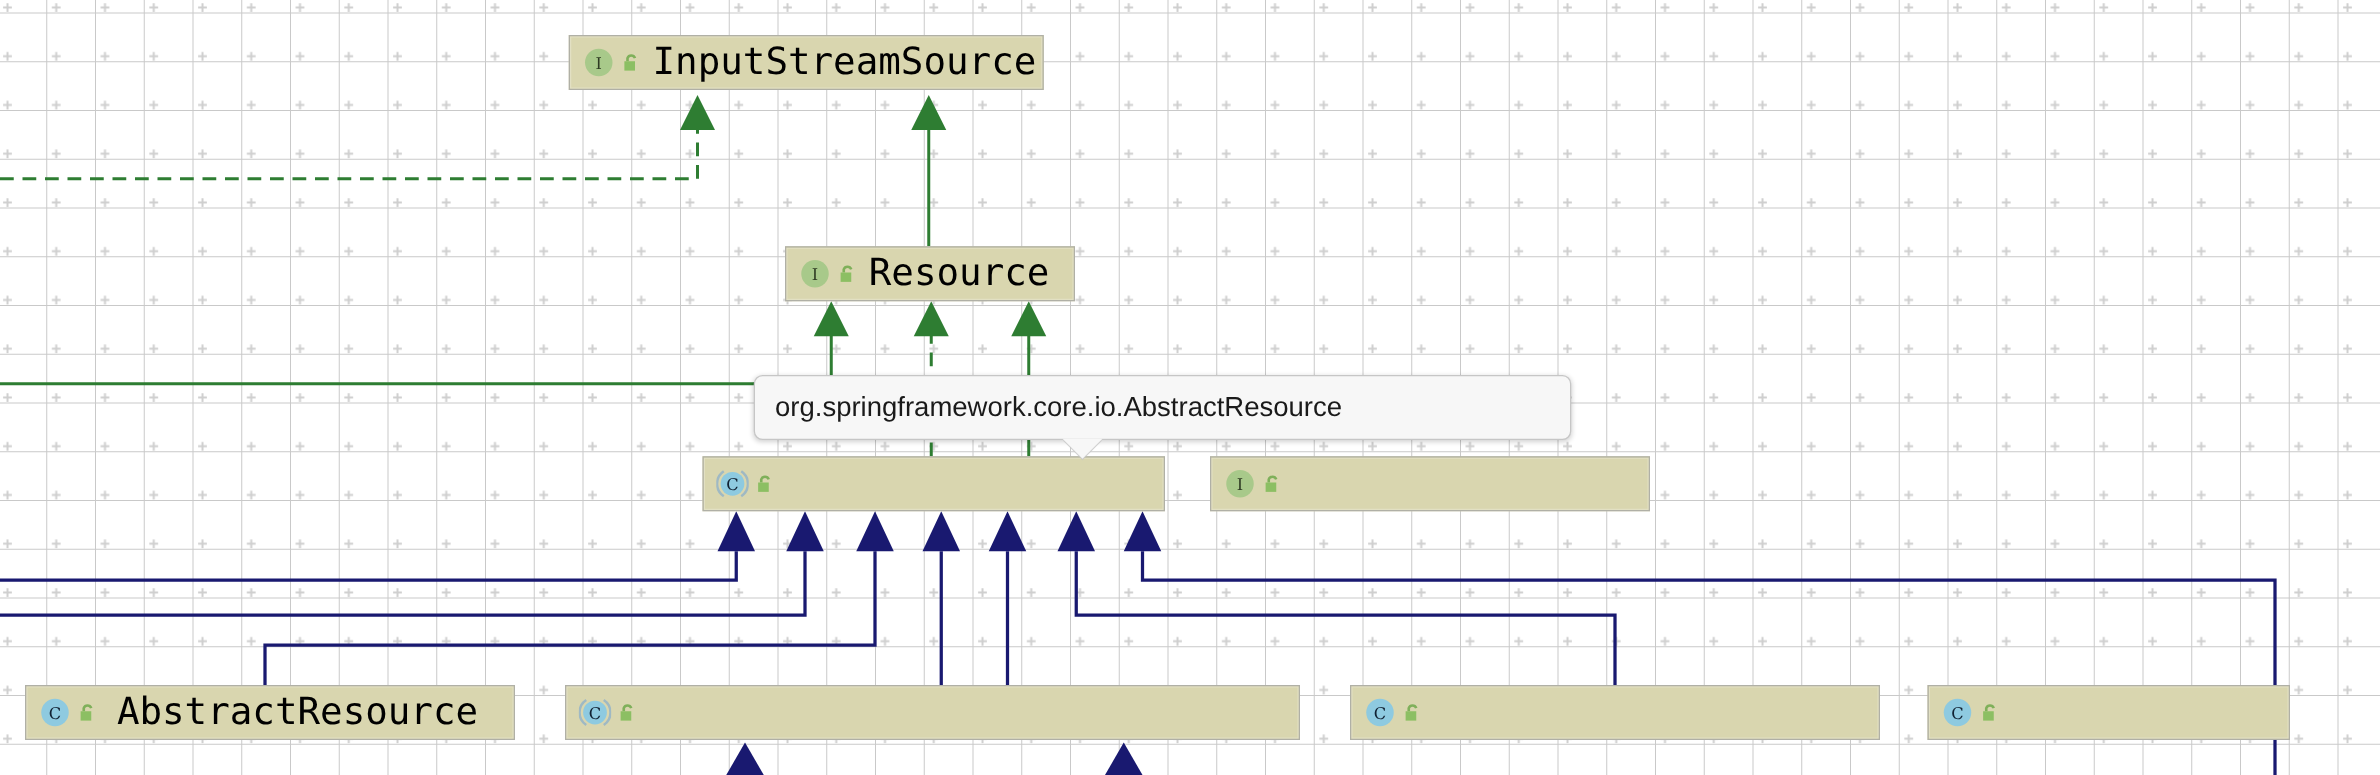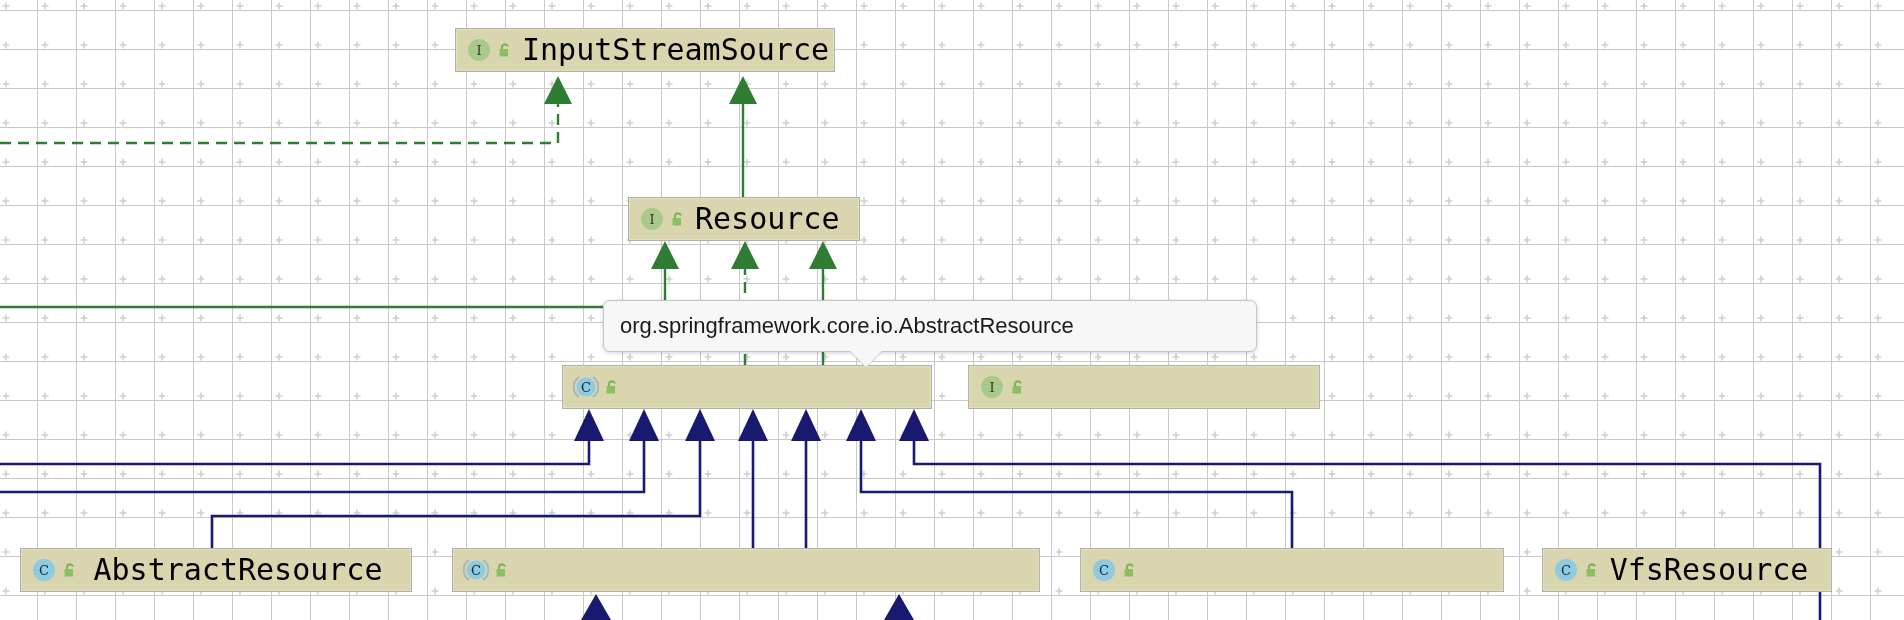--- a/index.html
+++ b/index.html
@@ -259,21 +259,20 @@
         <circle cx="13" cy="13" r="11" fill="#8ecae0"></circle>
         <text x="13" y="18" text-anchor="middle" font-family="DejaVu Serif, serif" font-size="13" fill="#123">C</text>
       </svg>
     </span>
     <span class="lockico">
       <svg width="20" height="20" viewBox="0 0 20 20" xmlns="http://www.w3.org/2000/svg">
         <path d="M7 9 V6.5 a3.2 3.2 0 0 1 6 0" fill="none" stroke="#7fb05a" stroke-width="2.1"></path>
         <rect x="4.5" y="9" width="8.5" height="7.5" fill="#8cbf63"></rect>
       </svg>
     </span>
-    <span class="nlabel">VfsResource</span>
   </div>
 
   <div class="tooltip" style="left:566px;top:300px;width:620px;margin-left:37px;">
     <span>org.springframework.core.io.AbstractResource</span>
   </div>
   <div class="tooltip-tail" style="left:850px;top:351px;"></div>
 
 </div>
 
 </body></html>

